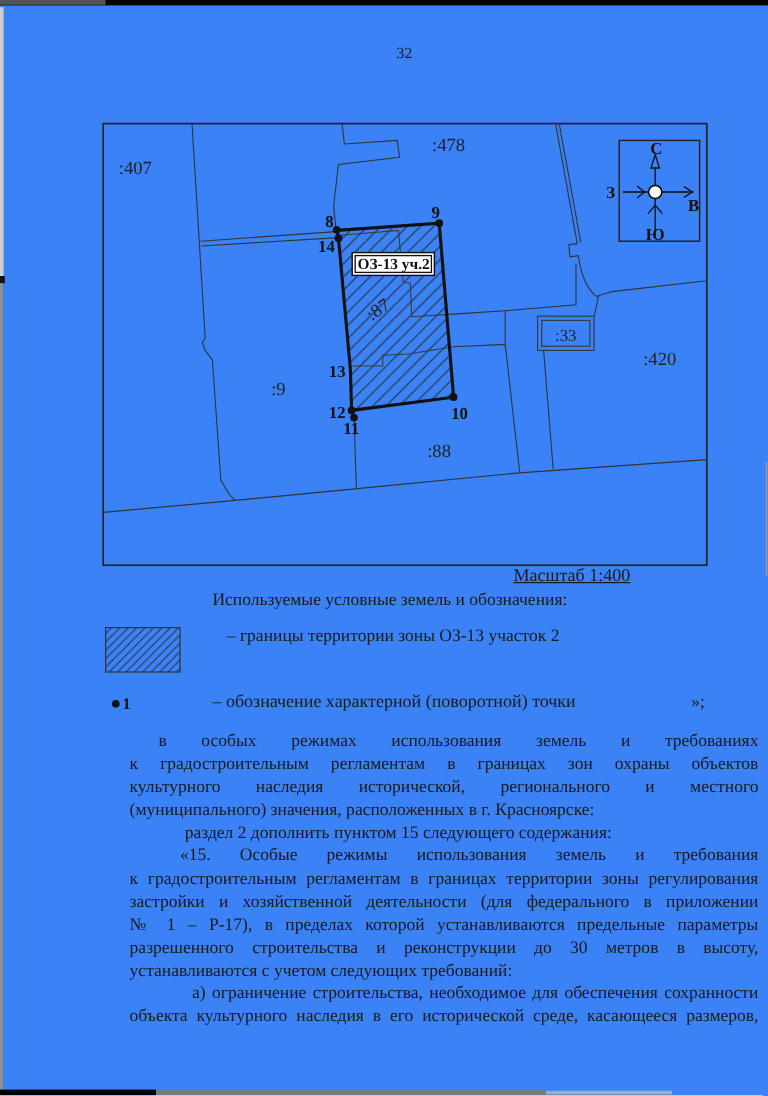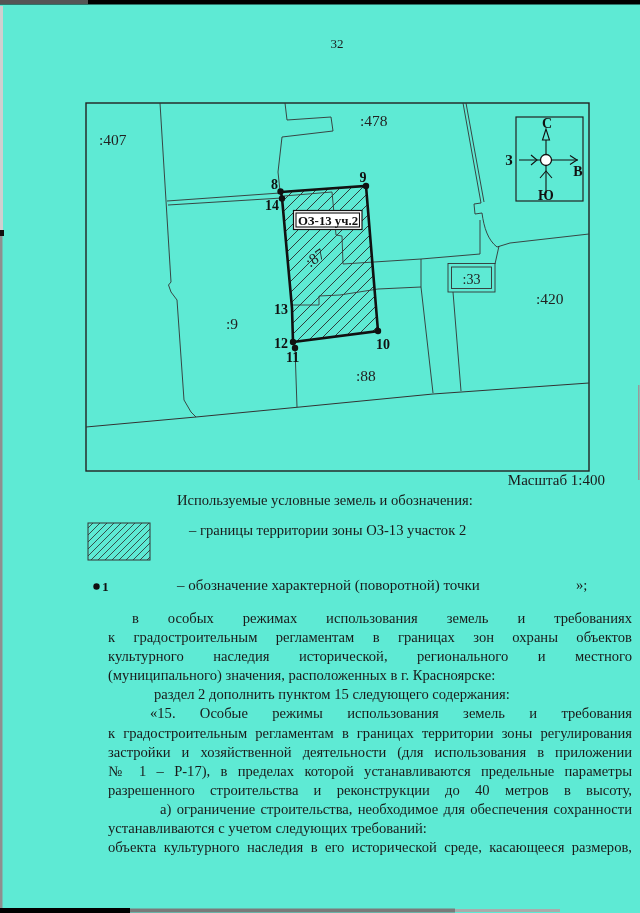--- a/index.html
+++ b/index.html
@@ -1,21 +1,21 @@
 <!DOCTYPE html>
 <html><head>
 <meta charset="utf-8">
 <style>
   html,body { margin:0; padding:0; background:#ffffff; }
-  .page { position:relative; width:640px; height:913px; background:#5eead4;
+  .page { position:relative; width:640px; height:913px; background:#3b82f6;
           font-family:"Liberation Serif", serif; color:#1a1a1a; overflow:hidden; }
   .abs { position:absolute; }
   .header-num   { left:34px; top:36px;  width:606px; text-align:center; font-size:13px; }
   .header-title { left:34px; top:57px;  width:606px; text-align:center; font-size:15.5px; }
-  .scale        { left:465px; top:472px; width:140px; text-align:right; font-size:15px; }
+  .scale        { left:428px; top:472px; width:140px; font-size:15px;text-decoration:underline; }
   .legend-heading { left:177px; top:492px; font-size:14.6px; }
   .legend-item1 { left:189px; top:522px; font-size:14.6px; }
   .legend-item2 { left:177px; top:577px; font-size:15px; }
   .legend-close { left:576px; top:577px; font-size:14.6px; }
   .body-text    { left:60px;  top:609px; width:572px; font-size:14.6px; line-height:19.1px; }
   .bline        { min-height:19.1px;margin-left:48px; }
   .just         { text-align:justify; text-align-last:justify; }
   svg.overlay   { position:absolute; left:0; top:0; pointer-events:none; }
   svg text      { font-family:"Liberation Serif", serif; }
 </style>
@@ -143,21 +143,21 @@
   <div class="abs legend-close">»;</div>
 
   <div class="abs body-text">
       <div class="bline just" style="padding-left: 24px;">в особых режимах использования земель и требованиях</div>
       <div class="bline just">к градостроительным регламентам в границах зон охраны объектов</div>
       <div class="bline just">культурного наследия исторической, регионального и местного</div>
       <div class="bline">(муниципального) значения, расположенных в г. Красноярске:</div>
       <div class="bline" style="padding-left: 46px;">раздел 2 дополнить пунктом 15 следующего содержания:</div>
       <div class="bline just" style="padding-left: 42px;">«15. Особые режимы использования земель и требования</div>
       <div class="bline just">к градостроительным регламентам в границах территории зоны регулирования</div>
-      <div class="bline just">застройки и хозяйственной деятельности (для использования в приложении</div>
+      <div class="bline just">застройки и хозяйственной деятельности (для федерального в приложении</div>
       <div class="bline just">№ 1 – Р-17), в пределах которой устанавливаются предельные параметры</div>
-      <div class="bline just">разрешенного строительства и реконструкции до 40 метров в высоту,</div>
+      <div class="bline just">разрешенного строительства и реконструкции до 30 метров в высоту,</div>
+      <div class="bline">устанавливаются с учетом следующих требований:</div>
       <div class="bline just" style="padding-left: 52px;">а) ограничение строительства, необходимое для обеспечения сохранности</div>
-      <div class="bline">устанавливаются с учетом следующих требований:</div>
       <div class="bline just">объекта культурного наследия в его исторической среде, касающееся размеров,</div>
     </div>
 
 </div>
 
 </body></html>

